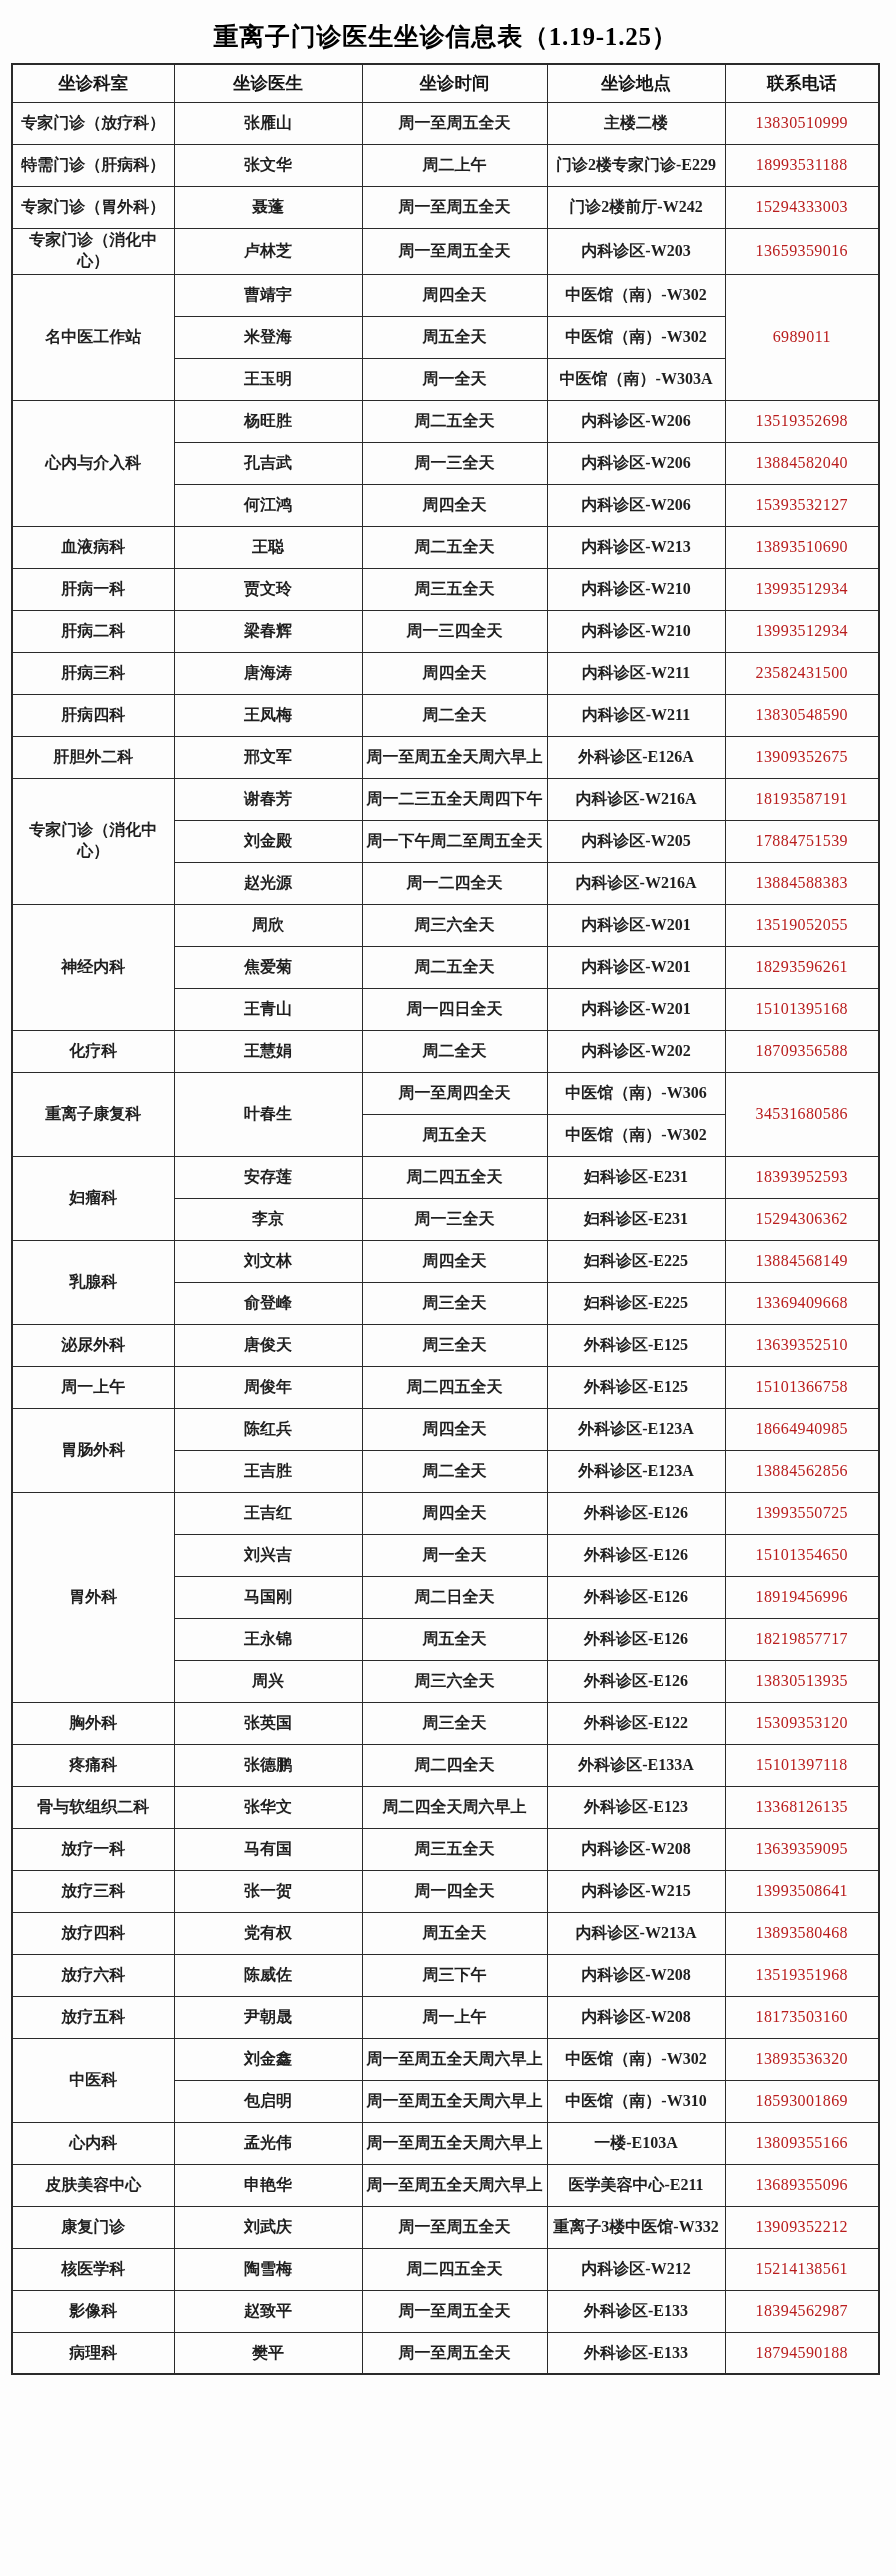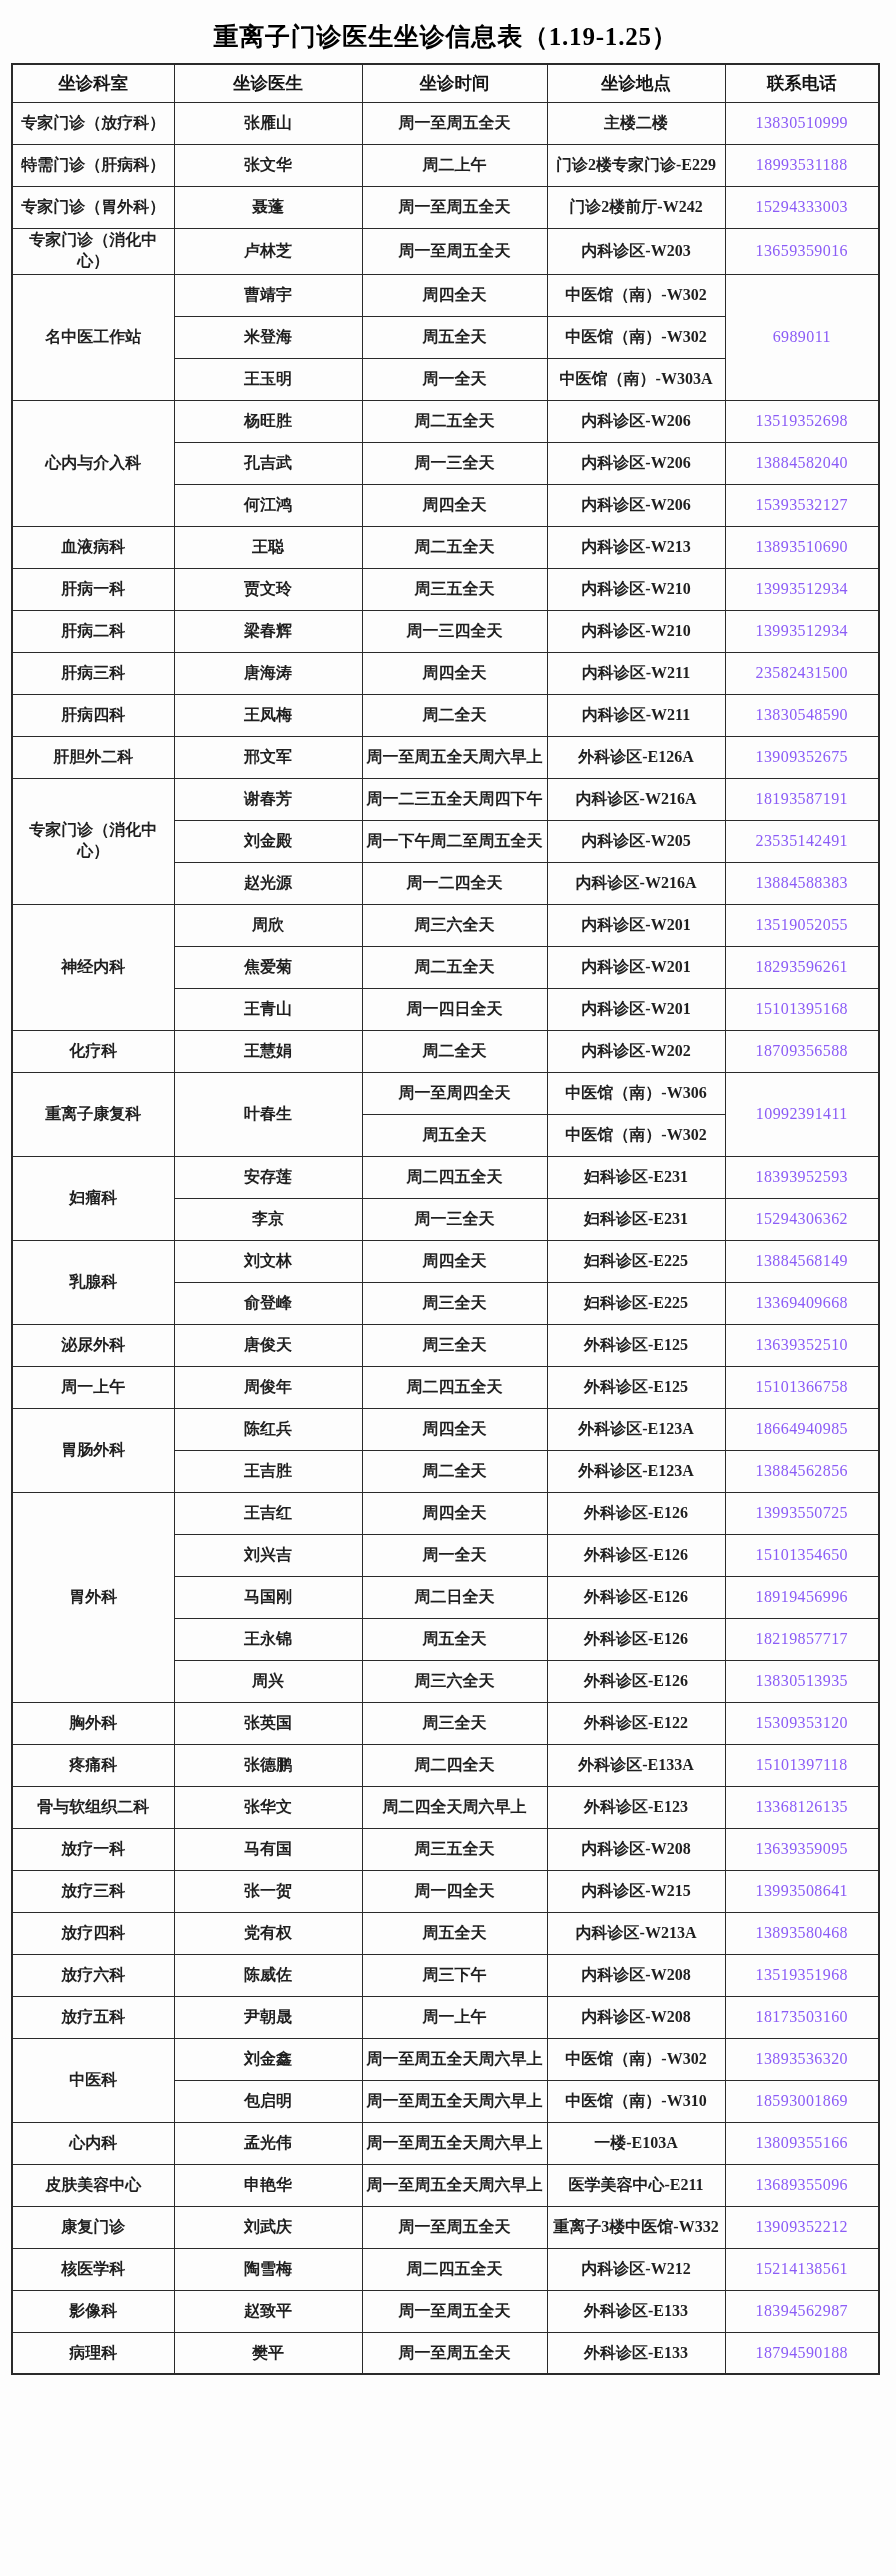--- a/index.html
+++ b/index.html
@@ -45,21 +45,21 @@
     text-align: center;
   }
   td { height: 42px; font-size: 16px; }
   td.col-department, td.col-doctor, td.col-time, td.col-location {
     font-weight: 600;
     color: #1f1f1f;
   }
   td.col-phone {
     font-weight: normal;
     letter-spacing: 0.4px;
-    color: #8b5cf6;
+    color: #b91c1c;
     font-family: Liberation Serif, serif;
   }
 </style>
 </head>
 <body>
 
 <div class="page">
   <h1 class="title">重离子门诊医生坐诊信息表（1.19-1.25）</h1>
   <table class="schedule">
     <colgroup>
@@ -189,21 +189,21 @@
           <td rowspan="3" class="col-department">专家门诊（消化中心）</td>
           <td class="col-doctor">谢春芳</td>
           <td class="col-time">周一二三五全天周四下午</td>
           <td class="col-location">内科诊区-W216A</td>
           <td class="col-phone">18193587191</td>
         </tr>
         <tr>
           <td class="col-doctor">刘金殿</td>
           <td class="col-time">周一下午周二至周五全天</td>
           <td class="col-location">内科诊区-W205</td>
-          <td class="col-phone">23535142491</td>
+          <td class="col-phone">17884751539</td>
         </tr>
         <tr>
           <td class="col-doctor">赵光源</td>
           <td class="col-time">周一二四全天</td>
           <td class="col-location">内科诊区-W216A</td>
           <td class="col-phone">13884588383</td>
         </tr>
         <tr>
           <td rowspan="3" class="col-department">神经内科</td>
           <td class="col-doctor">周欣</td>
@@ -228,21 +228,21 @@
           <td class="col-doctor">王慧娟</td>
           <td class="col-time">周二全天</td>
           <td class="col-location">内科诊区-W202</td>
           <td class="col-phone">18709356588</td>
         </tr>
         <tr>
           <td rowspan="2" class="col-department">重离子康复科</td>
           <td rowspan="2" class="col-doctor">叶春生</td>
           <td class="col-time">周一至周四全天</td>
           <td class="col-location">中医馆（南）-W306</td>
-          <td rowspan="2" class="col-phone">10992391411</td>
+          <td rowspan="2" class="col-phone">34531680586</td>
         </tr>
         <tr>
           <td class="col-time">周五全天</td>
           <td class="col-location">中医馆（南）-W302</td>
         </tr>
         <tr>
           <td rowspan="2" class="col-department">妇瘤科</td>
           <td class="col-doctor">安存莲</td>
           <td class="col-time">周二四五全天</td>
           <td class="col-location">妇科诊区-E231</td>

